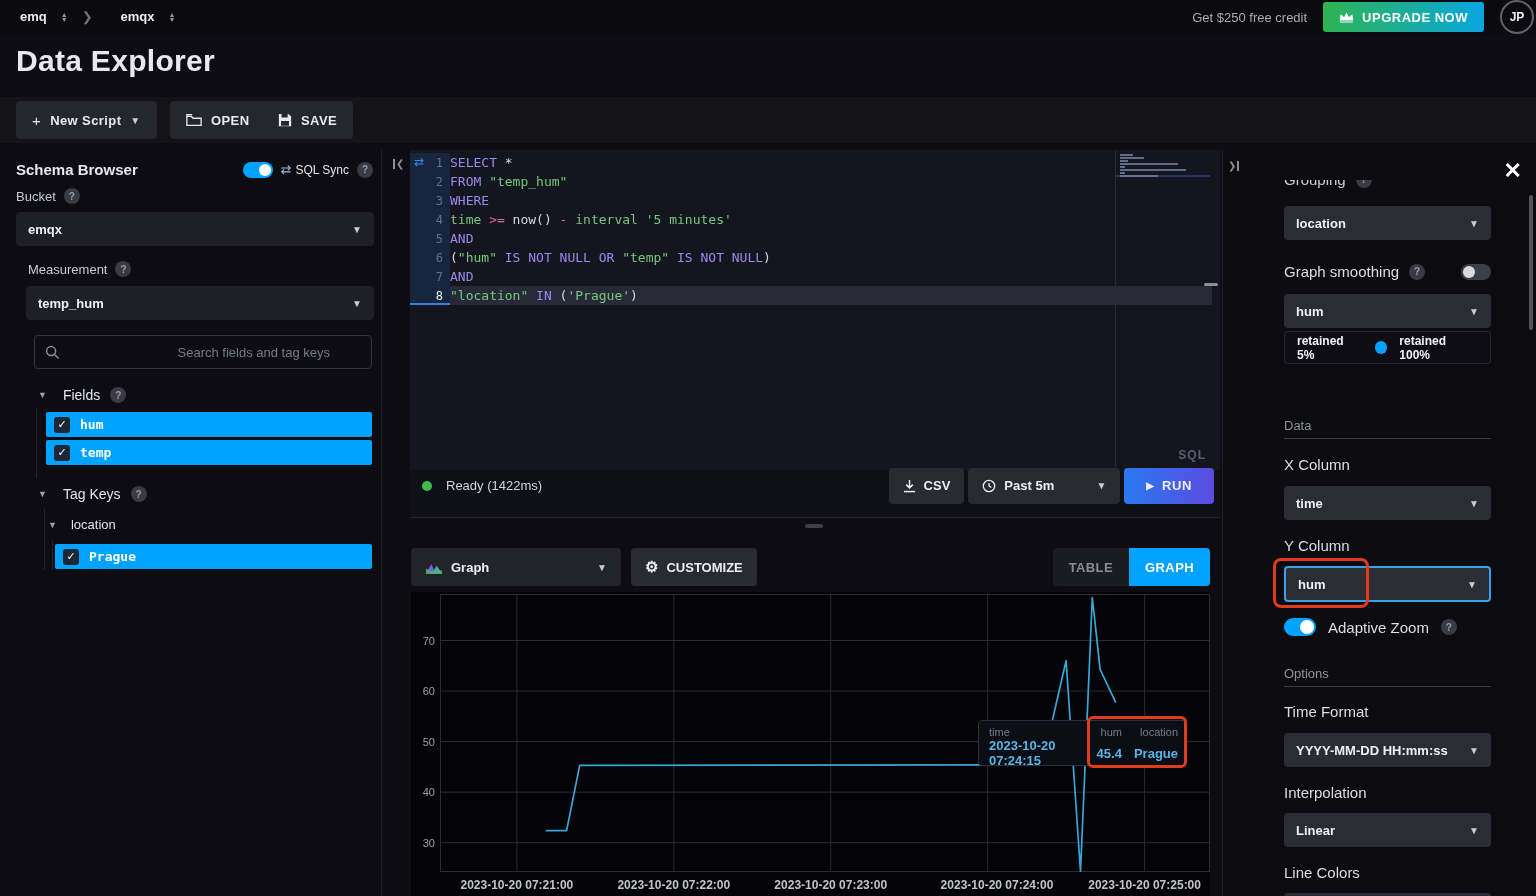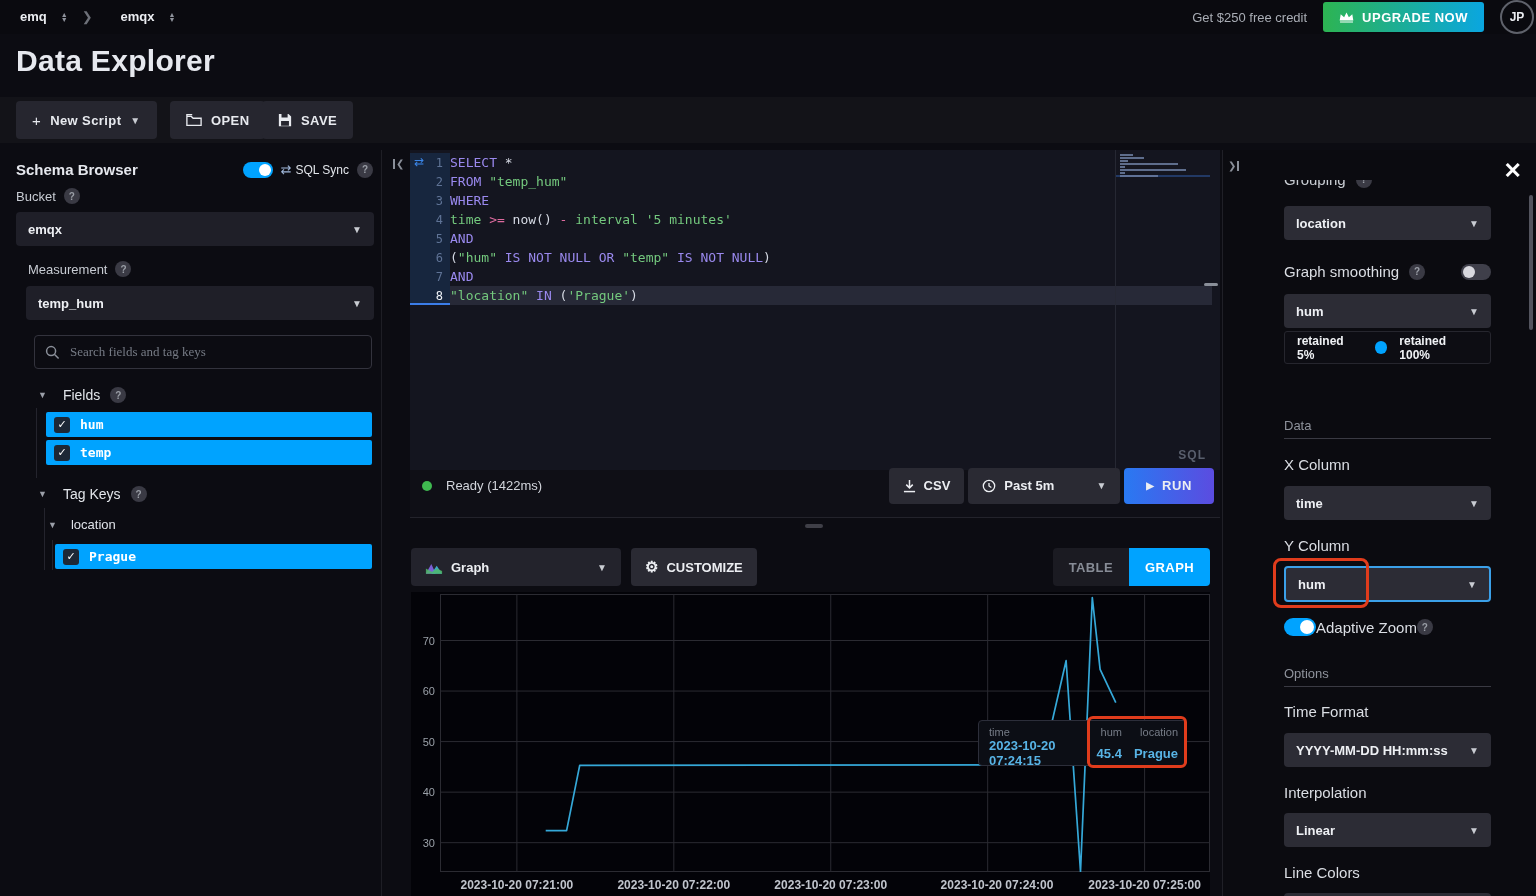--- a/index.html
+++ b/index.html
@@ -45,21 +45,21 @@
   .guide { position:absolute; width:1px; background:#24242d; }
 
   .toggle { position:relative; width:30px; height:16px; border-radius:9px; cursor:pointer; }
   .toggle .knob { position:absolute; top:2px; width:12px; height:12px; border-radius:50%; }
   .toggle.on { background:#00a3ff; } .toggle.on .knob { right:2px; background:#fff; }
   .toggle.off { background:#3f3f4a; } .toggle.off .knob { left:2px; background:#d8d8de; }
 
   #search-box { position:absolute; left:34px; top:335px; width:338px; height:34px;
     border:1px solid #33333d; border-radius:4px; display:flex; align-items:center; gap:10px; padding:0 10px; }
   #search-box input { background:transparent; border:none; outline:none; color:#3b82f6;
-    font-size:13px; width:260px; font-family:Liberation Serif, serif; }
+    font-size:13px; width:260px; font-family:Liberation Sans, sans-serif;text-align:right; }
   #search-box input::placeholder { color:#767b85; }
 
   
   #editor { position:absolute; left:410px; top:150px; width:810px; height:320px; background:#14151f; }
   #gutter { position:absolute; left:0; top:3px; width:40px; height:152px; background:#17263e; border-bottom:2px solid #3b7de8; }
   .gut-row { height:19px; display:flex; align-items:center; justify-content:flex-end;
     padding-right:7px; font-family:"DejaVu Sans Mono", monospace; font-size:12px; color:#5f7396; }
   .gut-row.cur { color:#eef1f6; }
   #gutter-sync { position:absolute; left:4px; top:2px; color:#3b86e8; font-size:12px; }
   #code-lines { position:absolute; left:40px; top:3px; width:762px; }
@@ -456,21 +456,21 @@
     <span class="caret">▼</span>
   </div>
 
   <div class="rp rp-label" style="top:387px;">Y Column</div>
   <div class="select rp rp-select" id="ycol-select" style="top:416px; height:36px;">
     <span>hum</span>
     <span class="caret">▼</span>
   </div>
   <div class="annot" style="left:50px; top:408px; width:96px; height:50px; border-radius:8px;"></div>
 
-  <div class="rp" style="top:468px; display:flex; align-items:center; gap:0;">
+  <div class="rp" style="top:468px; display:flex; align-items:center; gap:12px;">
     <div class="toggle on" style="width:32px; height:18px;">
         <span class="knob" style="width:14px;height:14px;"></span>
       </div>
     <span class="rp-label">Adaptive Zoom</span>
     <span class="help">?</span>
   </div>
 
   <div class="rp rp-section" style="top:516px;">Options</div>
   <div class="rp-hr" style="top:536px;"></div>
 

